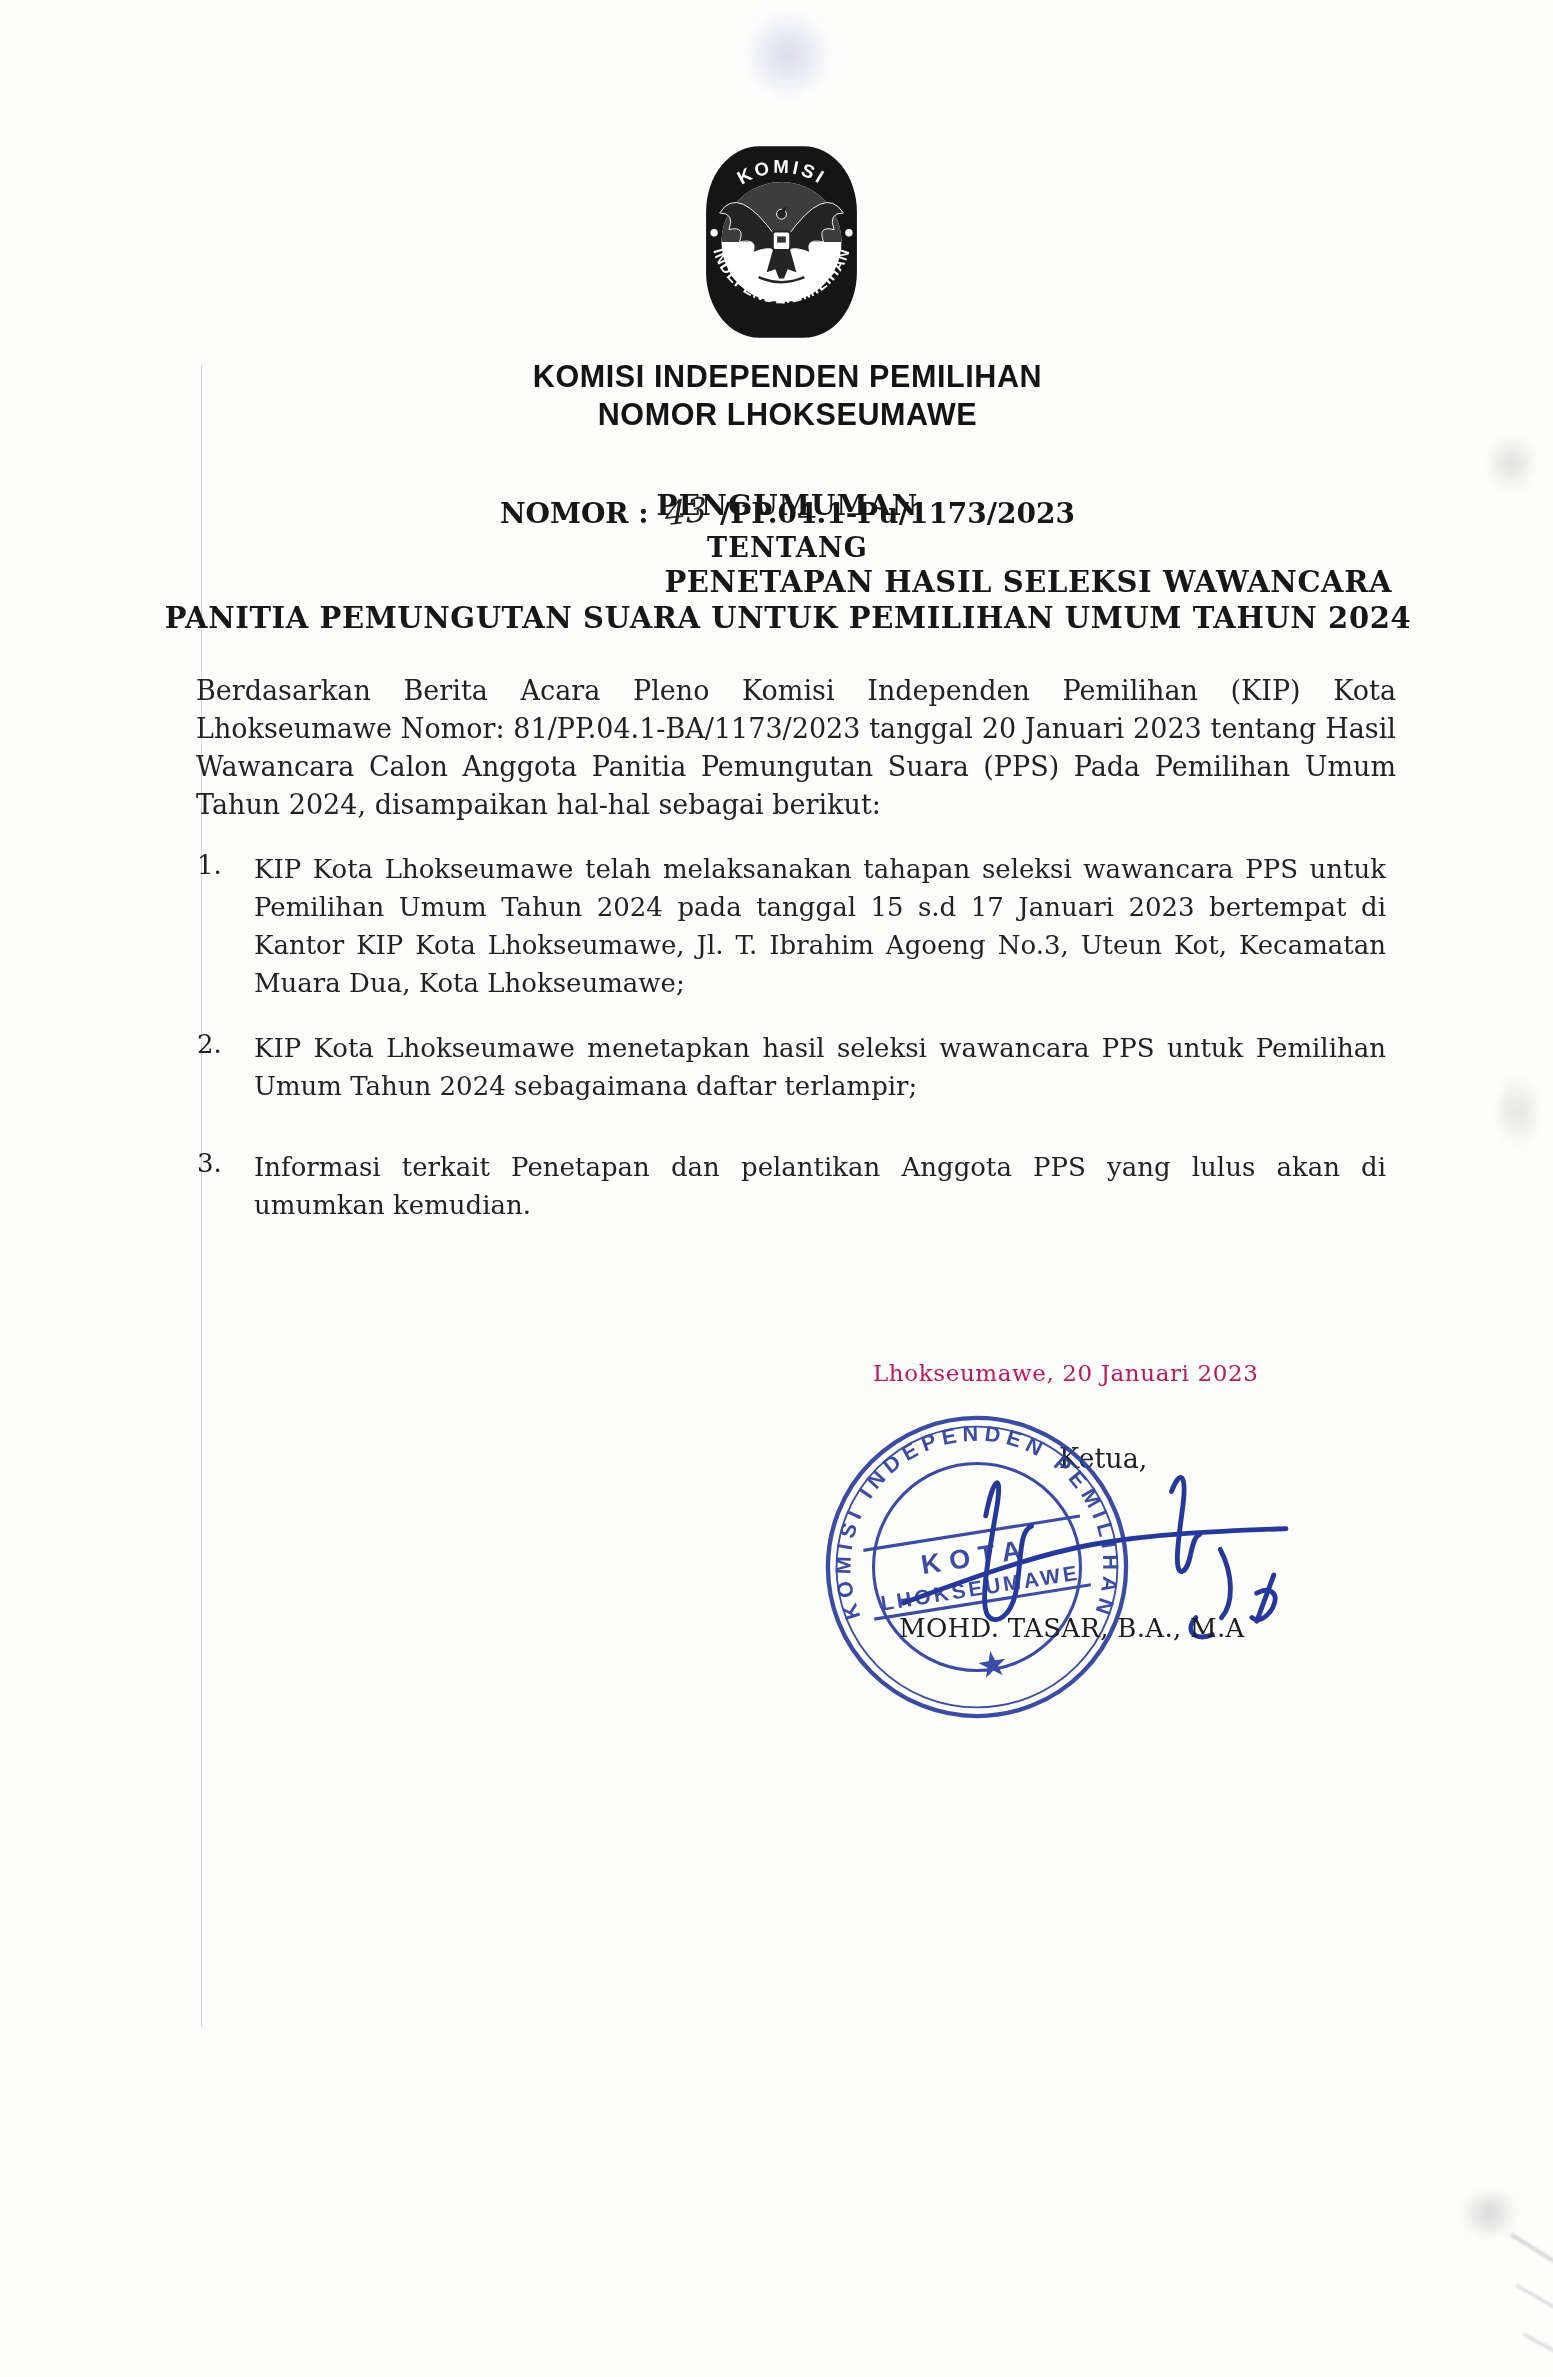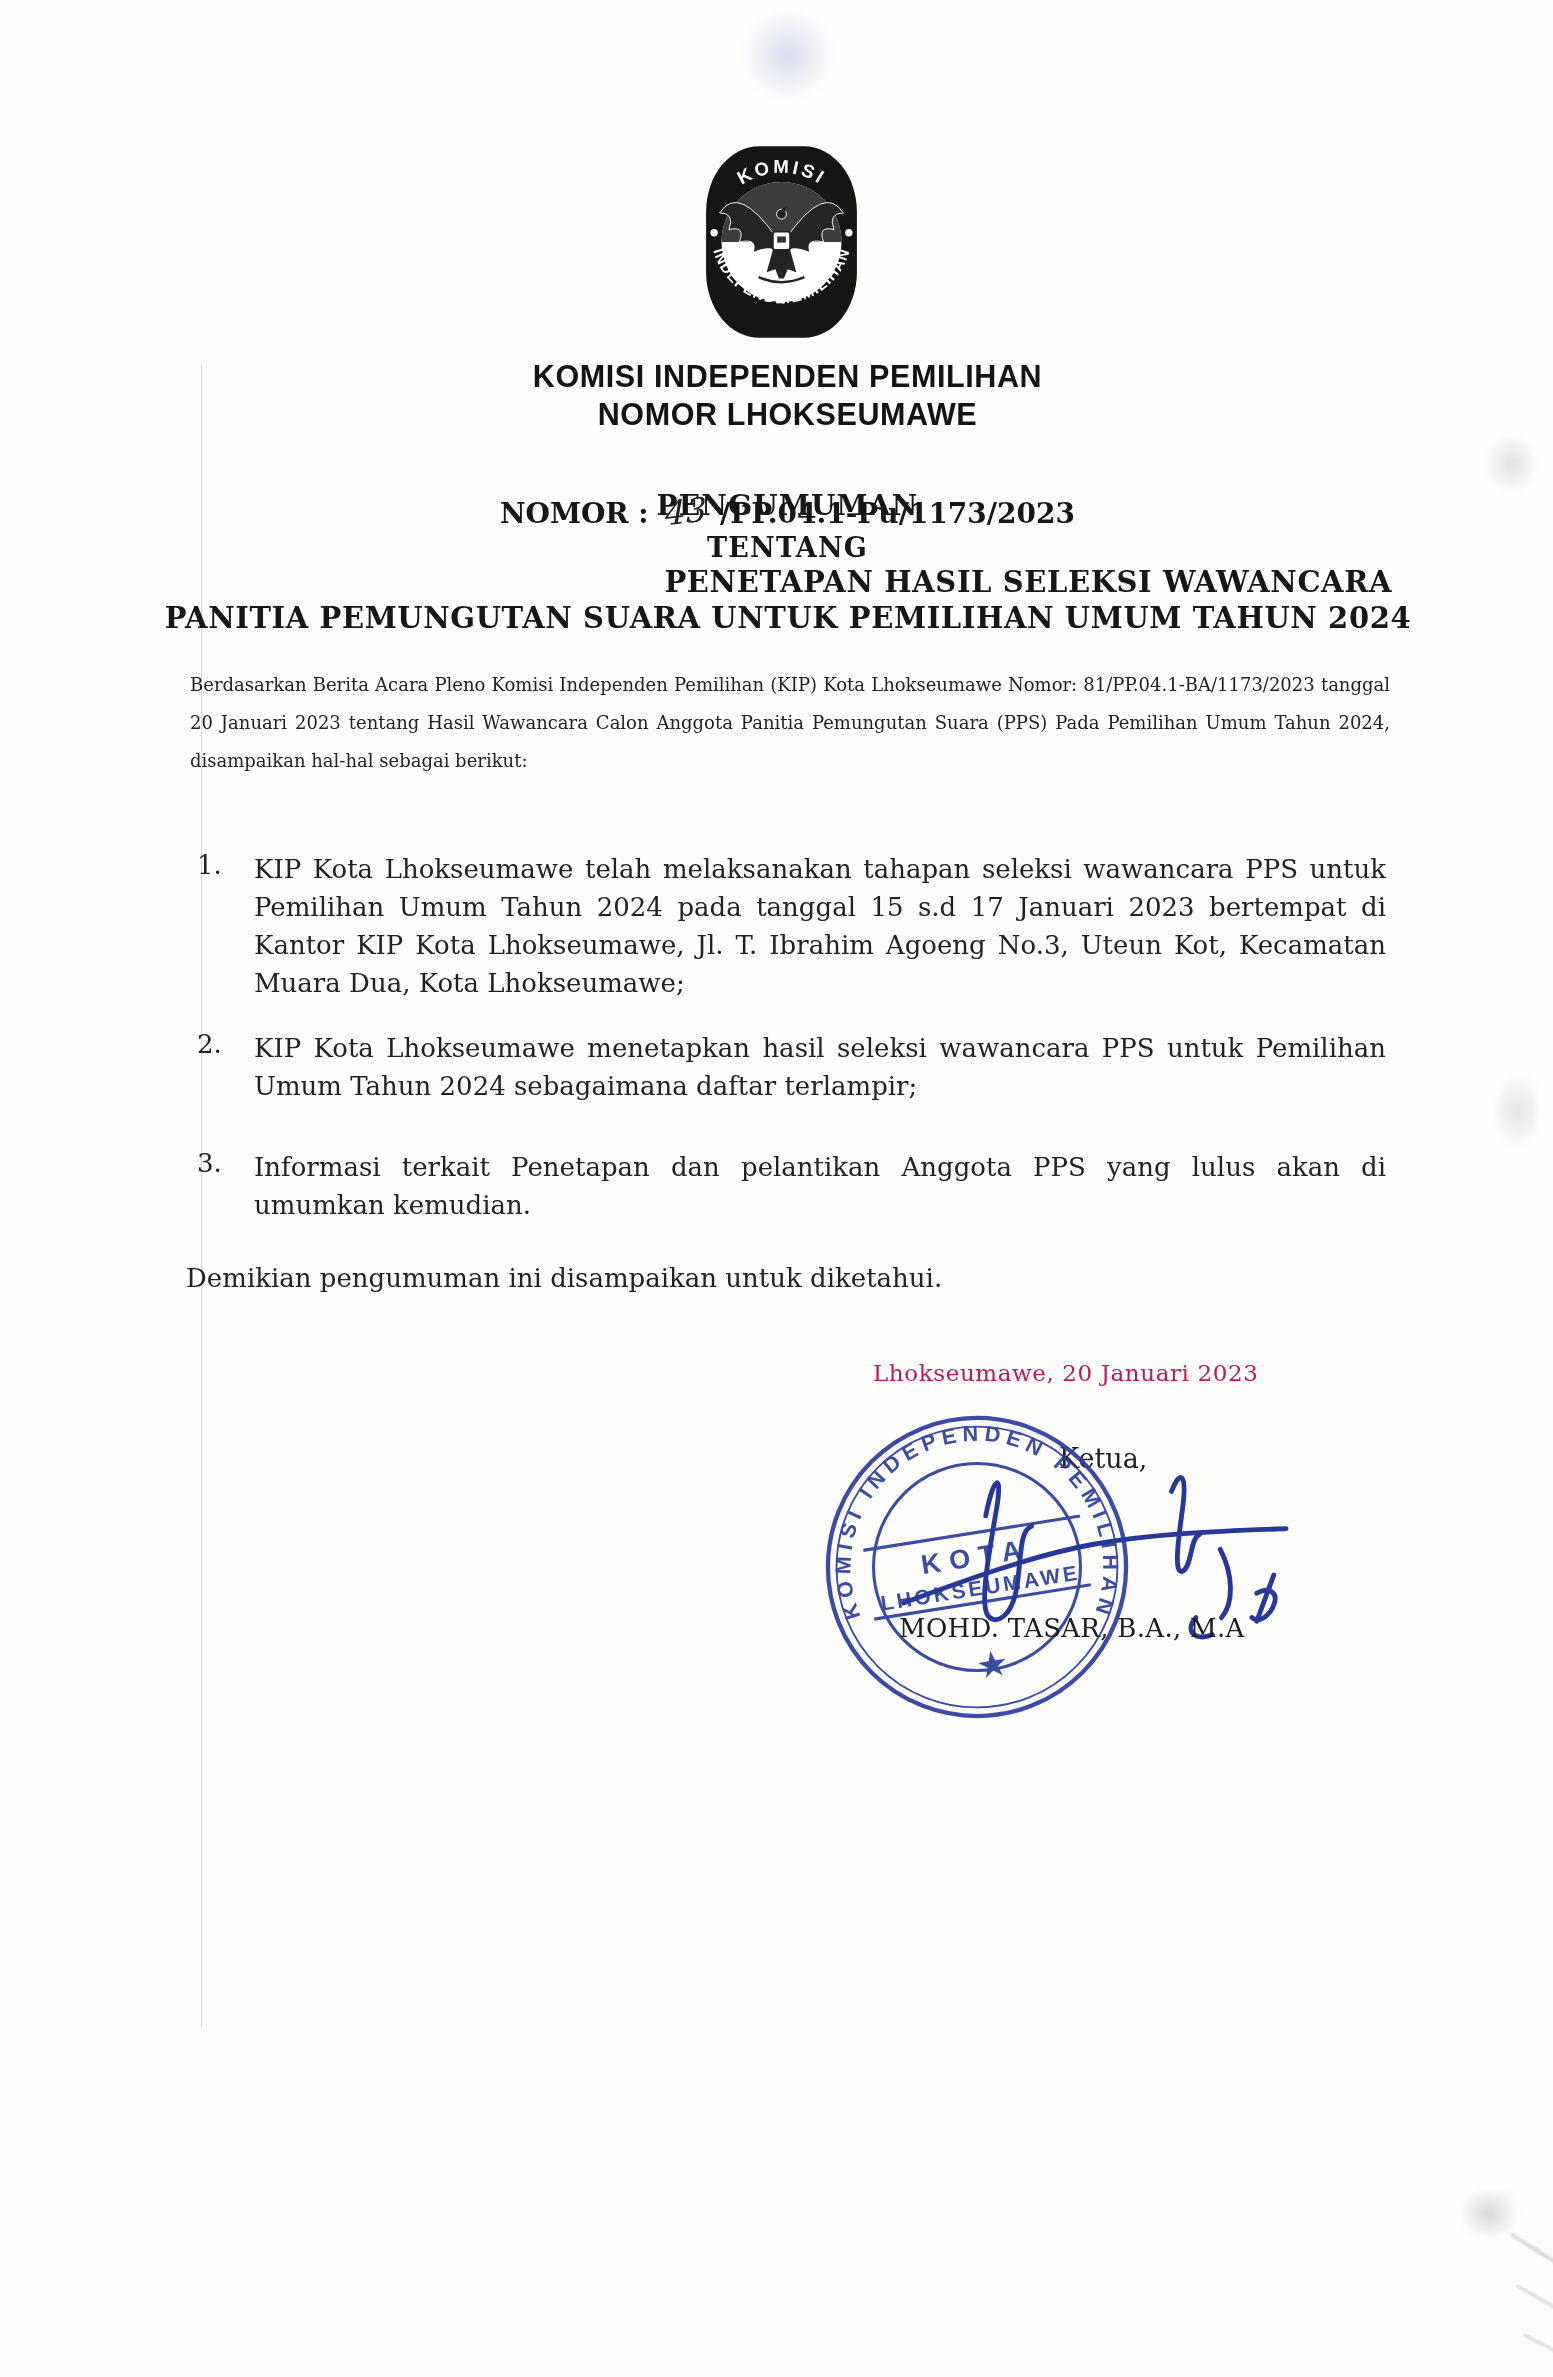--- a/index.html
+++ b/index.html
@@ -61,22 +61,22 @@
     position:absolute;left:183px;top:565px;width:1209px;text-align:right;
     font-weight:bold;font-size:29px;letter-spacing:0.6px;color:#171717;
   }
   .subject2{
     position:absolute;left:159px;top:601px;width:1258px;text-align:center;
     font-weight:bold;font-size:29px;letter-spacing:0.6px;color:#171717;
   }
 
   
   .opening{
-    position:absolute;left:186px;top:662px;width:1200px;margin:4px;
-    font-size:18px;line-height:38px;text-align:justify;color:#222;
+    position:absolute;left:186px;top:662px;width:1200px;margin:10px;
+    font-size:27px;line-height:38px;text-align:justify;color:#222;
   }
   .item{position:absolute;left:197px;width:1189px;}
   .item .num{position:absolute;left:0;top:0;font-size:26px;color:#222;}
   .item .itext{
     margin:0 0 0 57px;font-size:26px;line-height:38px;
     text-align:justify;color:#222;
   }
   .item.i1{top:850px;}
   .item.i2{top:1029px;}
   .item.i3{top:1148px;}
@@ -176,21 +176,20 @@
   </div>
   <div class="item i2">
     <span class="num">2.</span>
     <div class="itext">KIP Kota Lhokseumawe menetapkan hasil seleksi wawancara PPS untuk Pemilihan Umum Tahun 2024 sebagaimana daftar terlampir;</div>
   </div>
   <div class="item i3">
     <span class="num">3.</span>
     <div class="itext">Informasi terkait Penetapan dan pelantikan Anggota PPS yang lulus akan di umumkan kemudian.</div>
   </div>
 
-  <p class="closing">Demikian pengumuman ini disampaikan untuk diketahui.</p>
 
   <div class="place-date">Lhokseumawe, 20 Januari 2023</div>
   <div class="signer-title">Ketua,</div>
 
   <div class="stamp">
     <svg viewBox="0 0 500 500" width="308" height="308">
       <g stroke="#2c3e9e" fill="none">
         <circle cx="250" cy="250" r="242" stroke-width="7"></circle>
         <circle cx="250" cy="250" r="228" stroke-width="3"></circle>
         <circle cx="250" cy="250" r="168" stroke-width="5"></circle>

